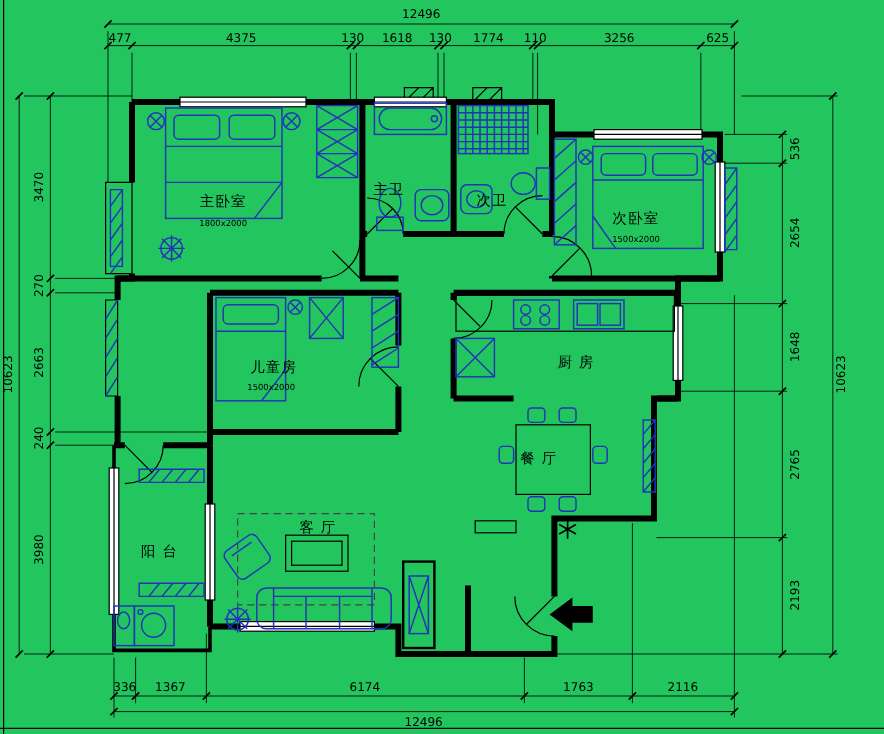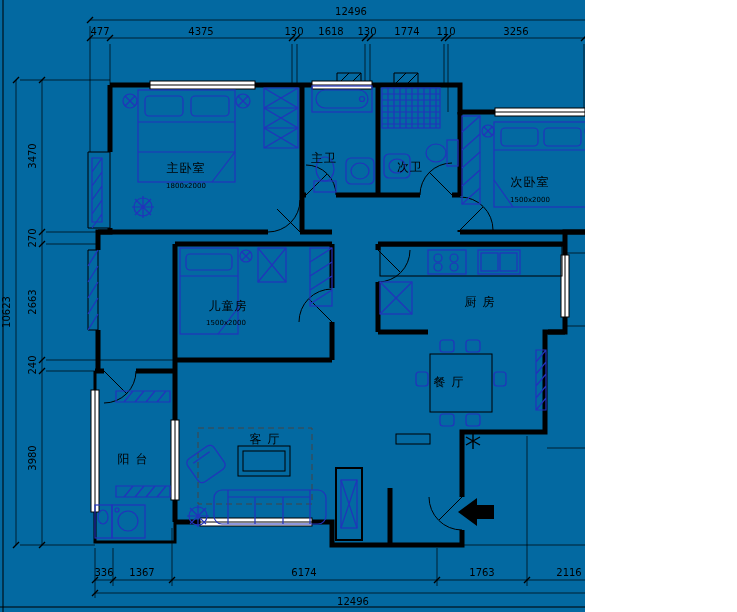--- a/index.html
+++ b/index.html
@@ -1,16 +1,16 @@
 <!DOCTYPE html>
 <html style="--wall: #000000; --furn: #2233bb;"><head>
 <meta charset="utf-8">
 <style>
   html,body{margin:0;padding:0;background:#fff}
-  .stage{position:relative;width:585px;height:612px;background:#0369a1;overflow:hidden}
+  .stage{position:relative;width:737px;height:612px;background:#22c55e;overflow:hidden}
   svg{display:block}
   .wall{stroke:var(--wall,#000);stroke-width:5;fill:none}
   .wall3{stroke:var(--wall,#000);stroke-width:3;fill:none}
   .thin{stroke:var(--wall,#000);stroke-width:1;fill:none}
   .thin2{stroke:var(--wall,#000);stroke-width:2;fill:none}
   .dim{stroke:var(--wall,#000);stroke-width:.7;fill:none}
   .tick{stroke:var(--wall,#000);stroke-width:1.4;fill:none}
   .f{stroke:var(--furn,#2233bb);stroke-width:1.2;fill:none}
   .win{fill:#fff;stroke:var(--wall,#000);stroke-width:1}
   .dash{stroke:#444;stroke-width:1;fill:none;stroke-dasharray:6 4}

